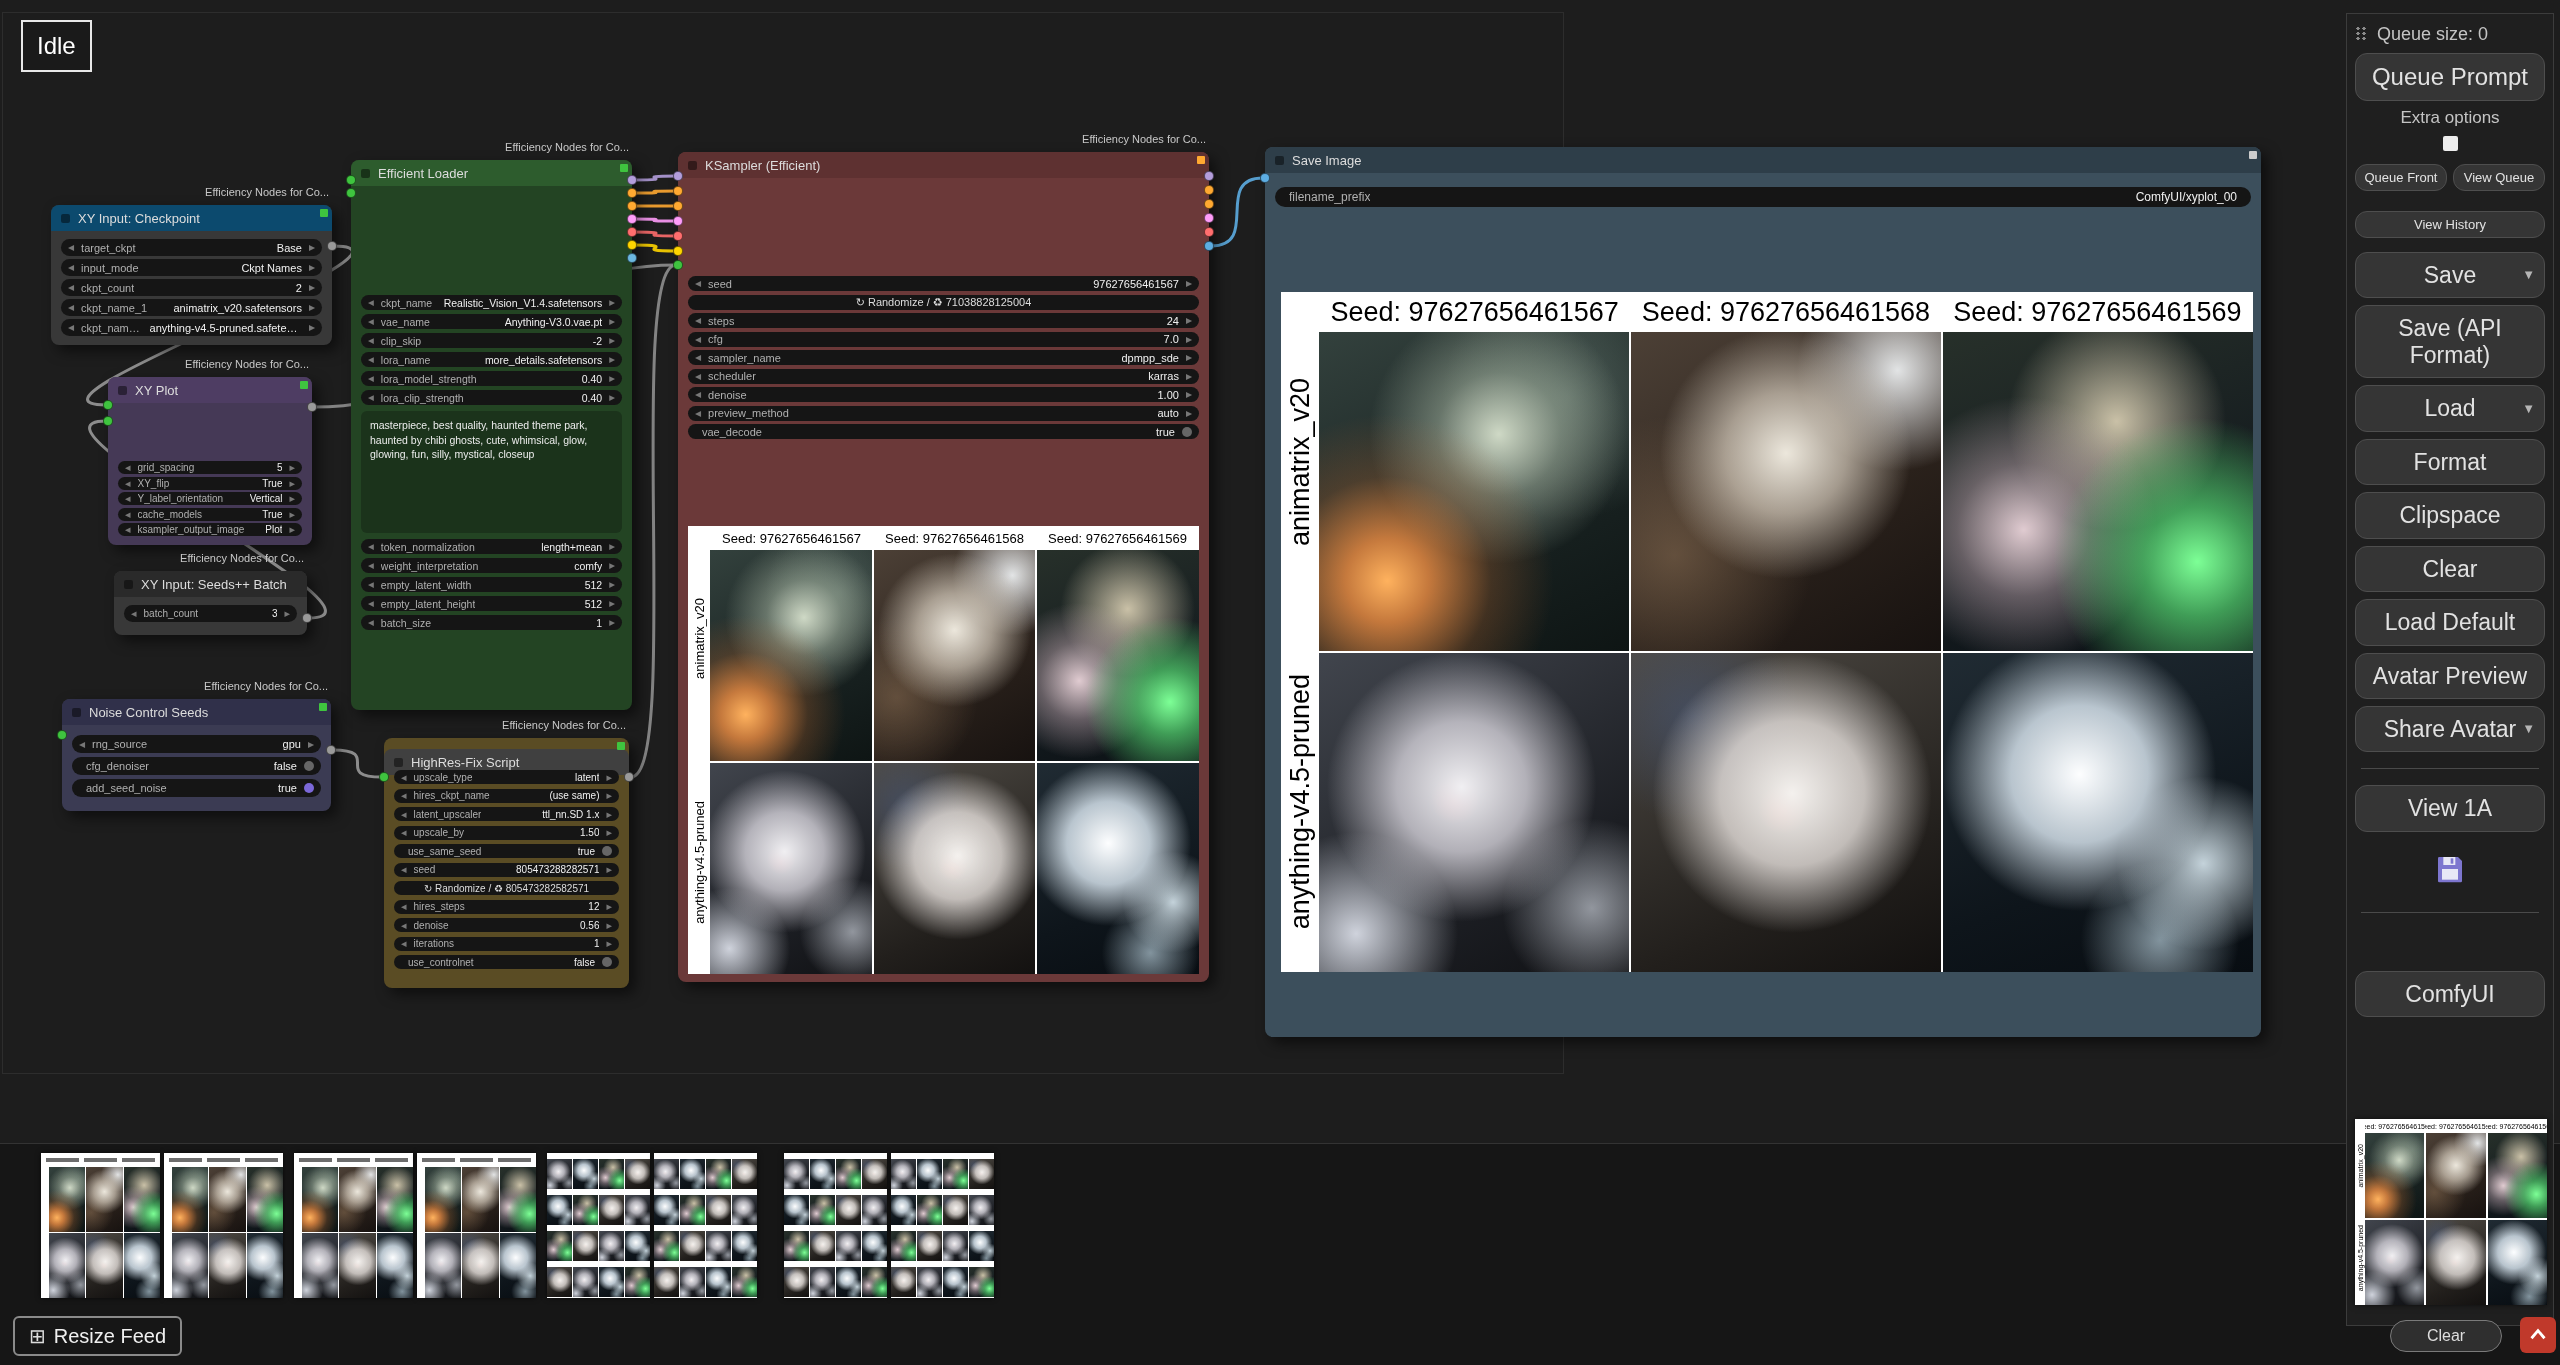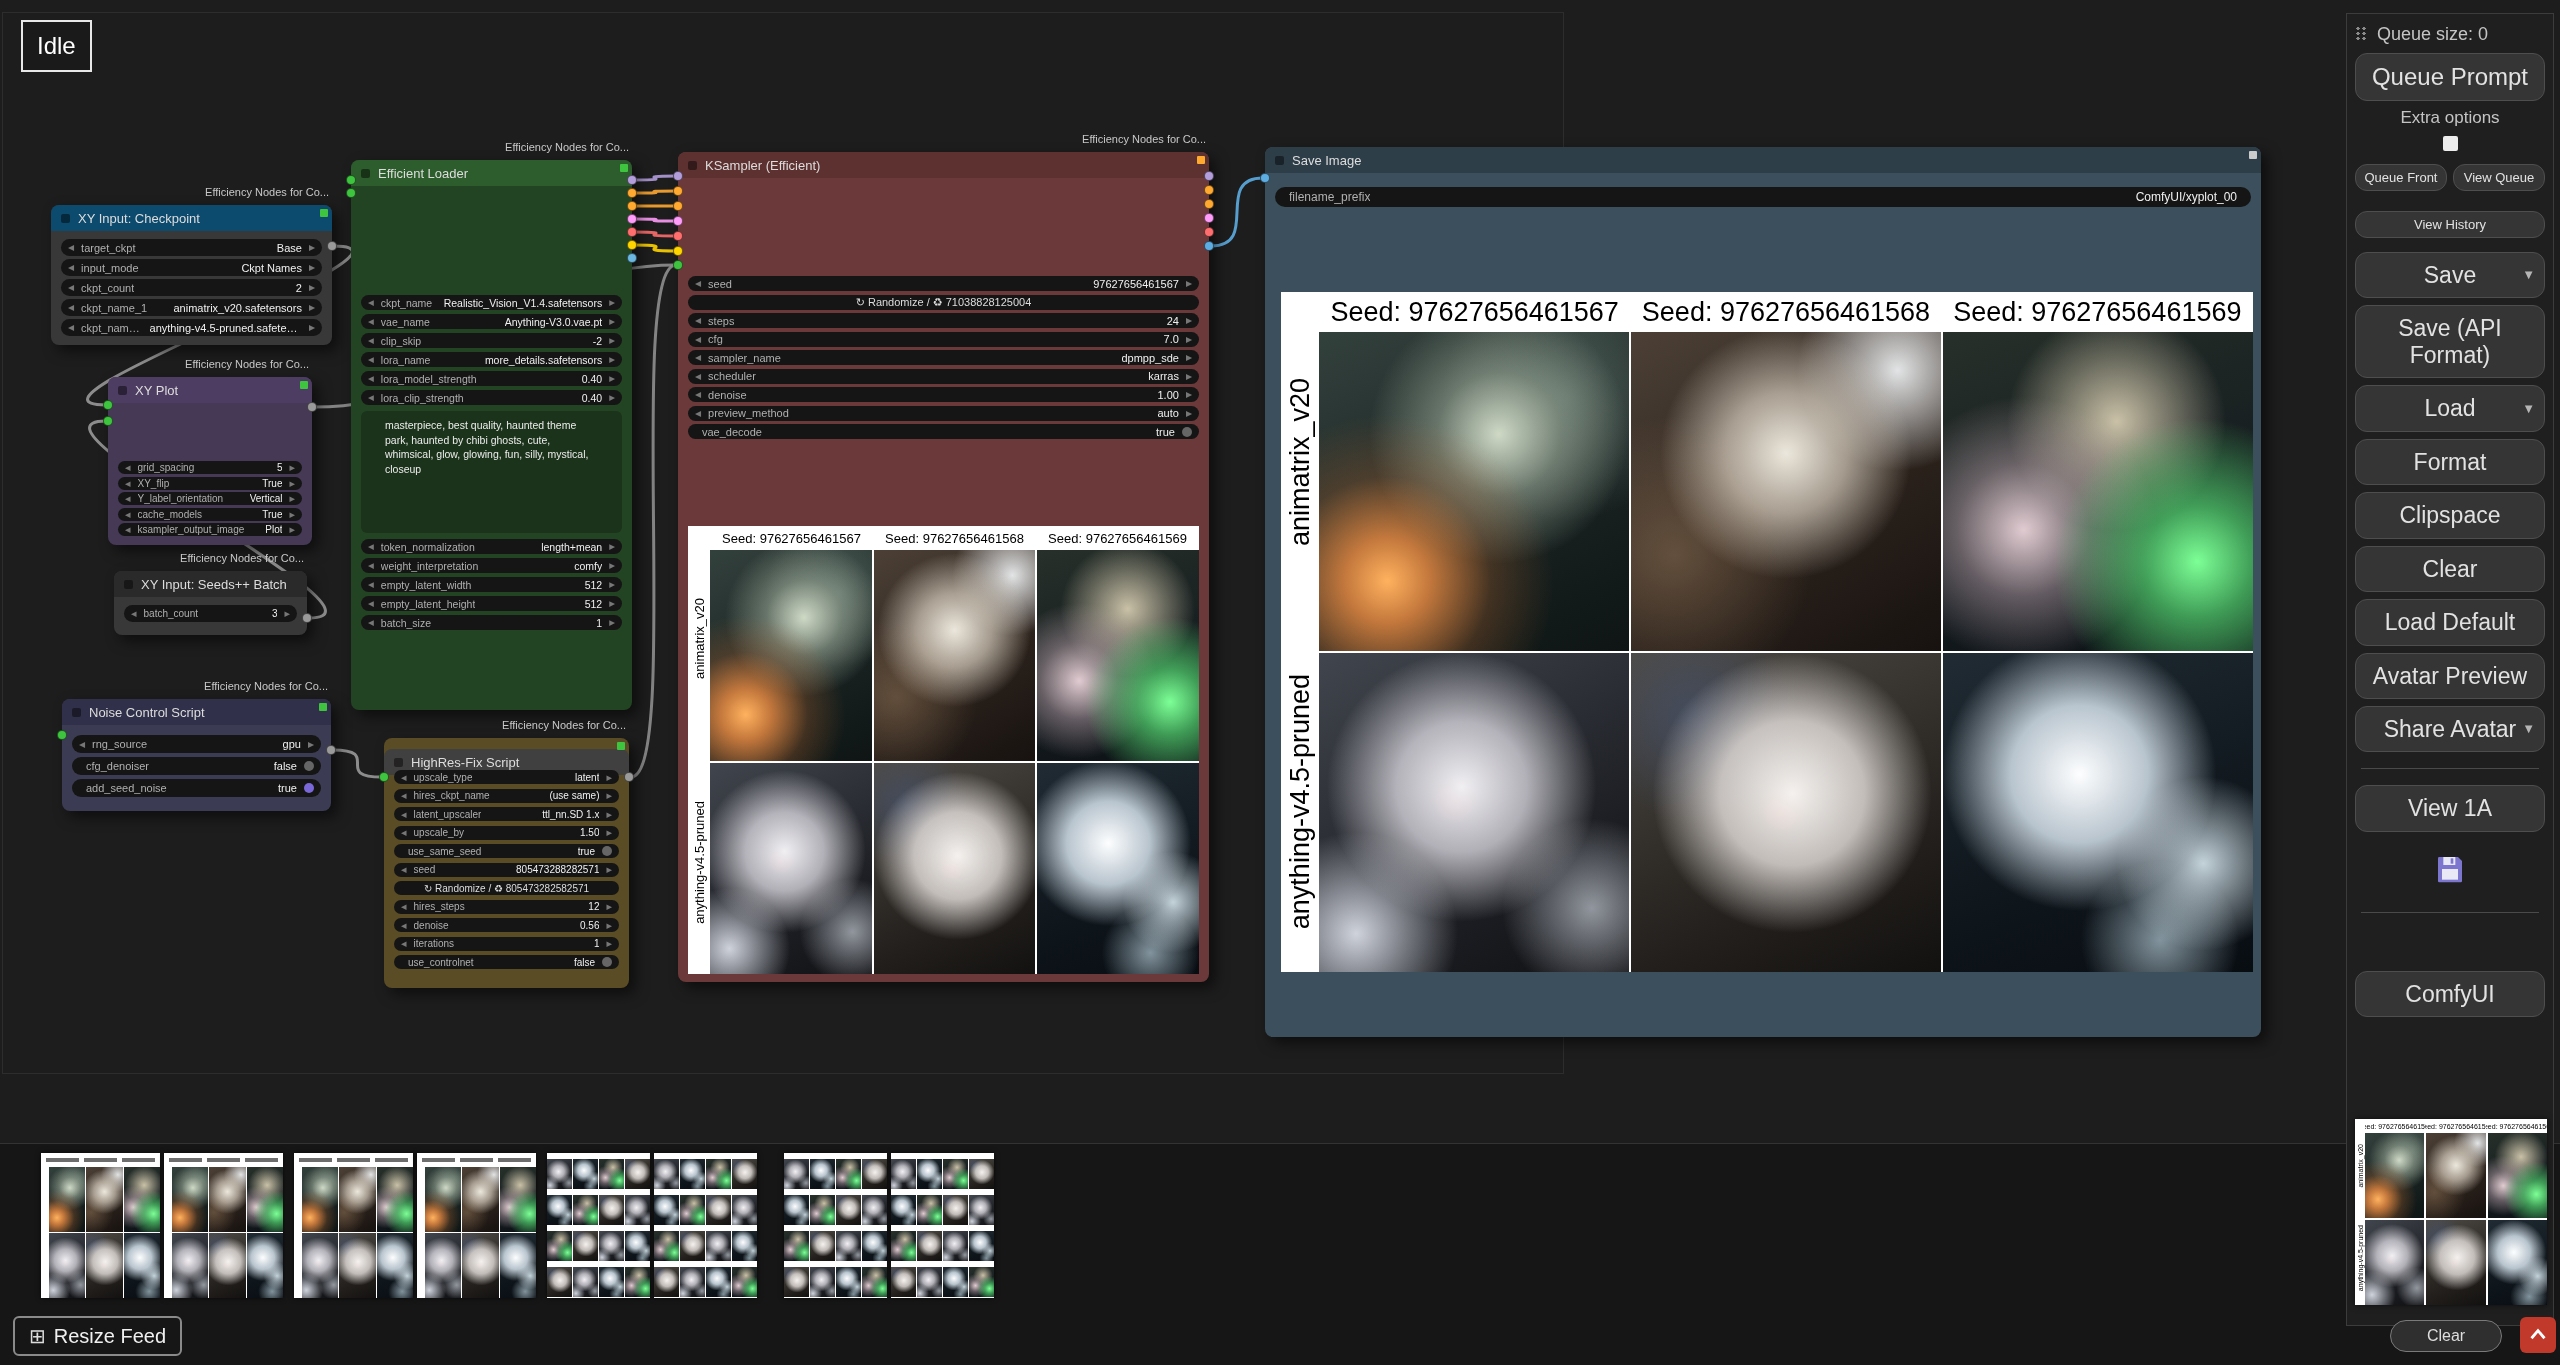--- a/index.html
+++ b/index.html
@@ -20,21 +20,21 @@
   .corner{position:absolute;top:4px;right:4px;width:8px;height:8px;border-radius:1px;}
   .widgets{position:absolute;left:10px;right:10px;display:flex;flex-direction:column;}
   .wrow{display:flex;align-items:center;background:#151515;border-radius:10px;color:#ccc;
     padding:0 7px;overflow:hidden;flex:0 0 auto;}
   .wrow .arr{color:#777;font-size:.72em;flex:0 0 auto;}
   .wrow .wlabel{margin:0 7px;color:#b0b0b0;white-space:nowrap;overflow:hidden;text-overflow:ellipsis;}
   .wrow .wval{margin-left:auto;margin-right:7px;color:#f0f0f0;white-space:nowrap;overflow:hidden;text-overflow:ellipsis;}
   .wrow.center{justify-content:center;}
   .seedctl-text{color:#ddd;white-space:nowrap;overflow:hidden;}
   .tgdot{width:10px;height:10px;border-radius:50%;flex:0 0 auto;}
-  .wtext{background:#161616;border-radius:6px;color:#ececec;padding:7px 24px;line-height:1.4;
+  .wtext{background:#161616;border-radius:6px;color:#ececec;padding:7px 9px;line-height:1.4;
     overflow:hidden;flex:0 0 auto;margin:2px 0;}
   .iodot{position:absolute;width:10px;height:10px;border-radius:50%;border:1px solid rgba(0,0,0,.55);z-index:3;}
   
   .plot{position:absolute;display:flex;background:#fff;overflow:hidden;}
   .plot-labels{display:flex;flex-direction:column;flex:0 0 auto;background:#fff;}
   .plot-label-cell{flex:1;display:flex;align-items:center;justify-content:center;overflow:hidden;}
   .vtext{writing-mode:vertical-rl;transform:rotate(180deg);color:#000;white-space:nowrap;}
   .plot-main{flex:1;display:flex;flex-direction:column;min-width:0;}
   .plot-head{display:flex;flex:0 0 auto;background:#fff;}
   .plot-head-cell{flex:1;display:flex;align-items:center;justify-content:center;color:#000;
@@ -213,21 +213,21 @@
             <span class="wval">3</span>
             <span class="arr">▶</span>
           </div>
         </div>
         <div class="iodot" style="right: -5px; top: 42px; background: rgb(154, 154, 154);"></div>
       </div>
       <div class="node" style="left: 62px; top: 699px; width: 269px; height: 112px; background: rgb(59, 59, 83); font-size: 11px;">
         <div class="node-badge">Efficiency Nodes for Co...</div>
         <div class="node-title" style="background: rgb(48, 48, 74);">
           <span class="tdot"></span>
-          <span class="ttext">Noise Control Script</span>
+          <span class="ttext">Noise Control Seeds</span>
         </div>
         <div class="corner" style="background: rgb(63, 196, 63);"></div>
         <div class="widgets" style="top: 36px; row-gap: 4px;">
           <div class="wrow combo" style="height: 18px;">
             <span class="arr">◀</span>
             <span class="wlabel">rng_source</span>
             <span class="wval">gpu</span>
             <span class="arr">▶</span>
           </div>
           <div class="wrow toggle" style="height: 18px;">

